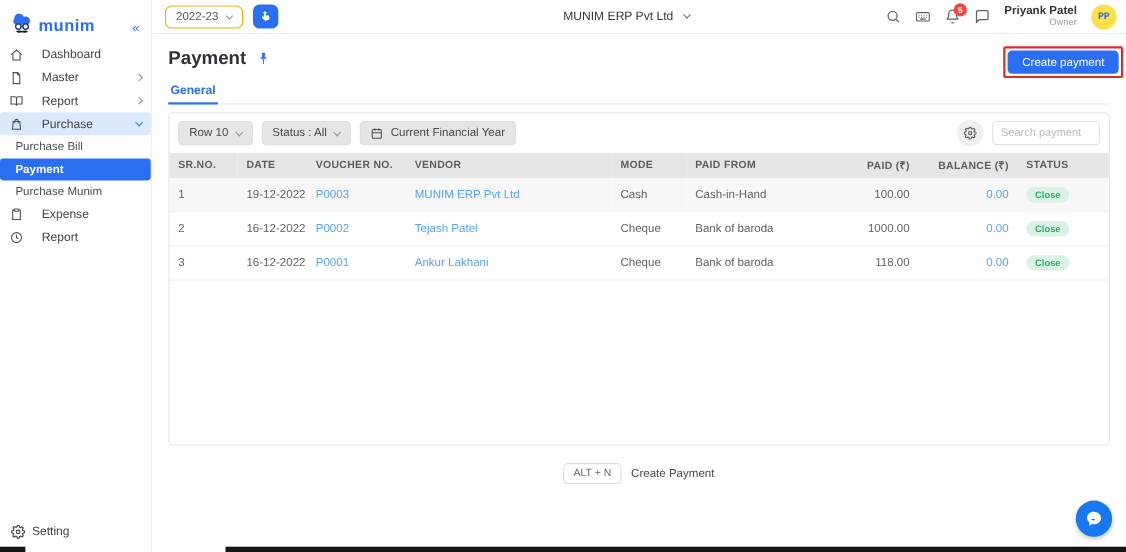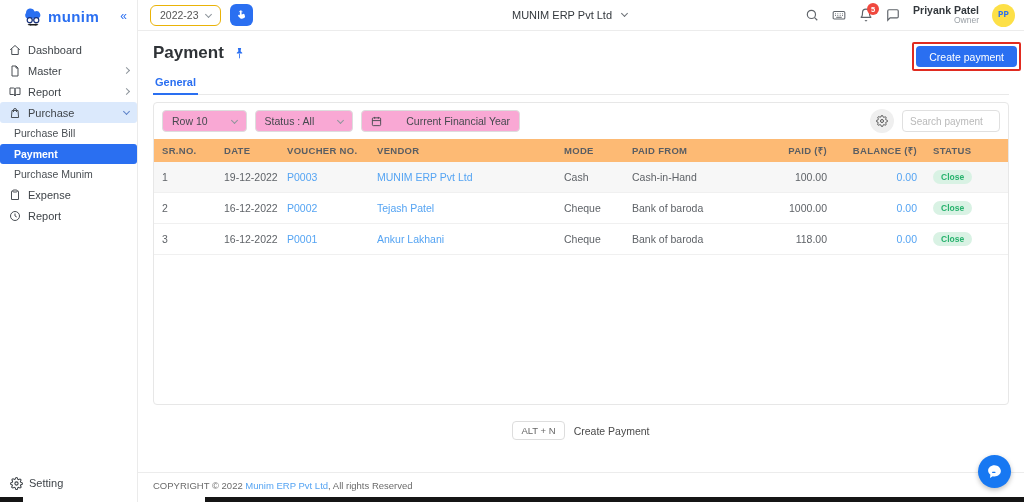--- a/index.html
+++ b/index.html
@@ -2,25 +2,25 @@
 <html><head>
 <meta charset="utf-8">
 <style>
   * { margin:0; padding:0; box-sizing:border-box; }
   html,body { width:1024px; height:502px; overflow:hidden; background:#fff;
     font-family:"Liberation Sans", sans-serif; color:#3f4449; position:relative; }
 
   
   .sidebar { position:absolute; left:0; top:0; bottom:0; width:138px;
     border-right:1px solid #ebebeb; background:#fff; display:flex; flex-direction:column; z-index:5; }
-  .logo-row { height:32px; display:flex; align-items:center; padding:0 10px 0 21px; gap:3px; }
+  .logo-row { height:32px; display:flex; align-items:flex-end; padding:0 10px 0 8px; gap:3px; }
   .logo-text { color:#2a6ff1; font-weight:bold; font-size:15px; letter-spacing:.4px; }
   .collapse { margin-left:auto; color:#2a6ff1; font-size:12px; cursor:pointer; }
   .nav { padding-top:7px; }
-  .nav-item { height:21px; display:flex; align-items:center; gap:7px; padding:0 8px 0 9px;
+  .nav-item { height:21px; display:flex; align-items:center; gap:17px; padding:0 8px 0 9px;
     font-size:11px; color:#3f4449; cursor:pointer; white-space:nowrap; }
   .nav-item svg { width:12px; height:12px; flex:none; color:#4a4f55; }
   .nav-item.parent-active { background:#dbe9fc; border-radius:3px; }
   .nav-child { height:20.5px; display:flex; align-items:center; padding:0 8px 0 14px;
     font-size:10.5px; color:#4a4f54; cursor:pointer; }
   .nav-child.active { background:#2a6ff1; color:#fff; border-radius:3px; font-weight:bold; }
   .chev { margin-left:auto; width:5px; height:5px; border-right:1.4px solid #8d949b;
     border-bottom:1.4px solid #8d949b; flex:none; }
   .chev.right { transform:rotate(-45deg); }
   .chev.down { transform:rotate(45deg); margin-top:-3px; border-color:#5d82c9; }
@@ -61,34 +61,34 @@
     padding:2px; border-radius:2px; }
   .create-btn { height:21px; background:#2a6ff1; color:#fff; border:none; border-radius:4px;
     padding:0 13px; font-size:10.5px; cursor:pointer; font-family:inherit; }
   .tabs { margin:9px 15px 0; border-bottom:1px solid #e9e9e9; }
   .tab { display:inline-block; font-size:11px; color:#2a6ff1; font-weight:bold;
     padding:3px 2px 5px; border-bottom:2px solid #2a6ff1; margin-bottom:-1px; cursor:pointer; }
 
   .card { margin:7px 15px 0; border:1px solid #e7e7e7; border-radius:4px; height:303px;
     background:#fff; overflow:hidden; }
   .filter-row { height:36px; display:flex; align-items:center; padding:0 8px; gap:8px; }
-  .btn-outline { height:22px; border:1px solid #ddd; border-radius:4px; background:#f9a8d4;
-    display:inline-flex; align-items:center; gap:24px; padding:0 9px; font-size:10.5px;
+  .btn-outline { height:22px; border:1px solid #ddd; border-radius:4px; background:#e5e5e5;
+    display:inline-flex; align-items:center; gap:7px; padding:0 9px; font-size:10.5px;
     color:#45494e; cursor:pointer; font-family:inherit; }
   .btn-outline .chev { margin:0; transform:rotate(45deg); margin-top:-2px; }
   .btn-outline svg { width:11px; height:11px; color:#45494e; }
   .gear-btn { margin-left:auto; width:24px; height:24px; border-radius:50%; background:#efefef;
     border:none; display:flex; align-items:center; justify-content:center; cursor:pointer; }
   .gear-btn svg { width:12px; height:12px; color:#555; }
   .search-input { width:98px; height:22px; border:1px solid #e0e0e0; border-radius:4px;
     font-size:10px; padding:0 7px; color:#444; outline:none; font-family:inherit; }
   .search-input::placeholder { color:#b9b9b9; }
 
   table { width:100%; border-collapse:collapse; table-layout:fixed; }
-  thead tr { background:#fdba74; }
+  thead tr { background:#e5e5e5; }
   th { font-size:9.5px; color:#5a5e63; font-weight:bold; letter-spacing:.3px; text-align:left;
     padding:5px 0 5px 8px; white-space:nowrap; }
   td { font-size:10.5px; color:#5f6368; padding:8px 0 8px 8px; border-bottom:1px solid #f0f0f0;
     white-space:nowrap; overflow:hidden; }
   tbody tr:first-child { background:#f7f7f7; }
   th.num, td.num { text-align:right; padding-right:4px; padding-left:0; }
   th.status-col, td.status-col { padding-left:12px; }
   .link { color:#55a4f3; cursor:pointer; }
   .status-badge { display:inline-block; background:#d9f2e4; color:#27b26d; font-size:8.5px;
     font-weight:bold; padding:2px 8px; border-radius:8px; }
@@ -362,23 +362,20 @@
           </tr>
         </tbody>
     </table>
   </div>
 
   <div class="shortcut-row">
     <span class="keycap">ALT + N</span>
     <span class="shortcut-label">Create Payment</span>
   </div>
 
-  <div class="page-footer">
-    <span>COPYRIGHT © 2022 </span><span class="link">Munim ERP Pvt Ltd</span><span>, All rights Reserved</span>
-  </div>
 </div>
 
 <button class="chat-widget">
   <span style="display:flex">
     <svg viewBox="0 0 24 24">
         <path d="M12 3C6.9 3 3 6.4 3 10.7c0 2.4 1.2 4.5 3.2 5.9L5.6 21l4-2.2c.8.2 1.6.3 2.4.3 5.1 0 9-3.4 9-7.7S17.1 3 12 3z" fill="#fff"></path>
         <rect x="8.5" y="12.4" width="5" height="1.6" rx="0.8" fill="#1778f2"></rect>
       </svg>
   </span>
 </button>

